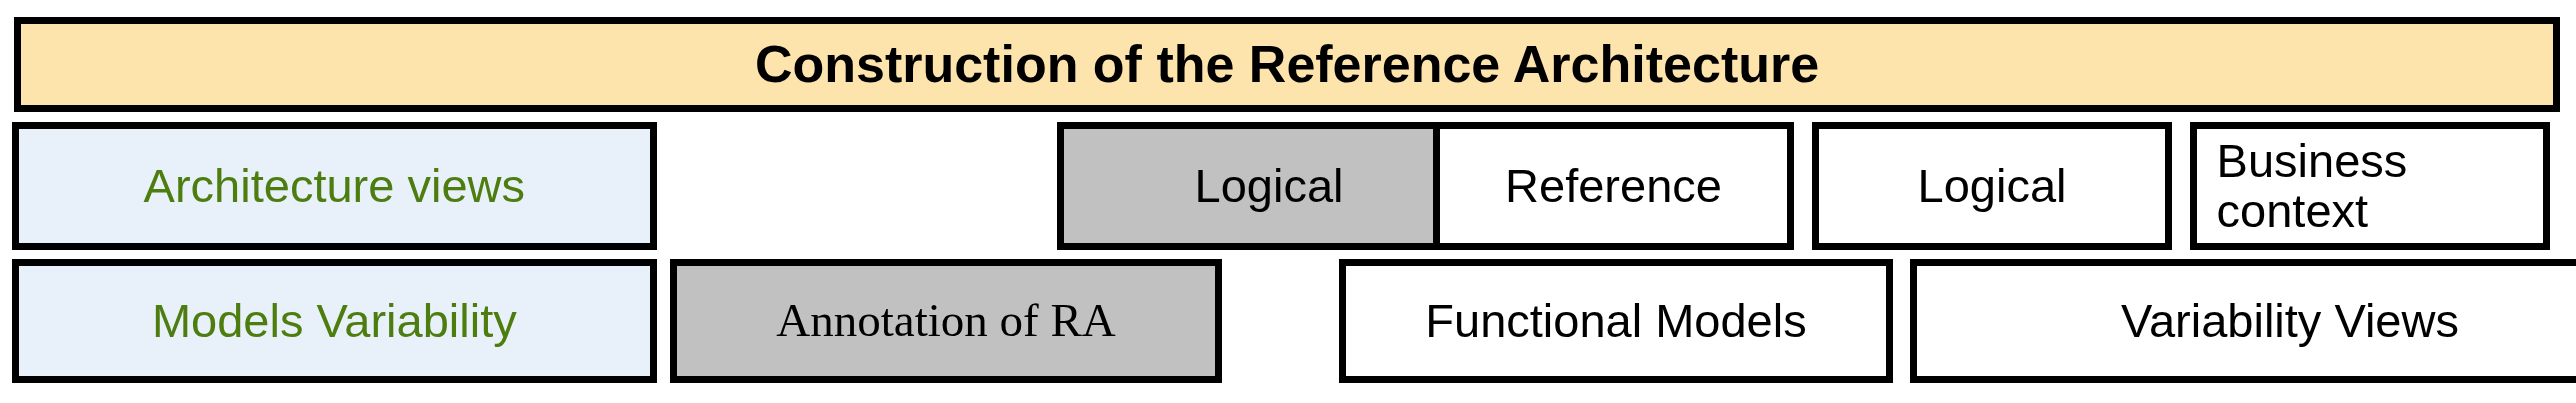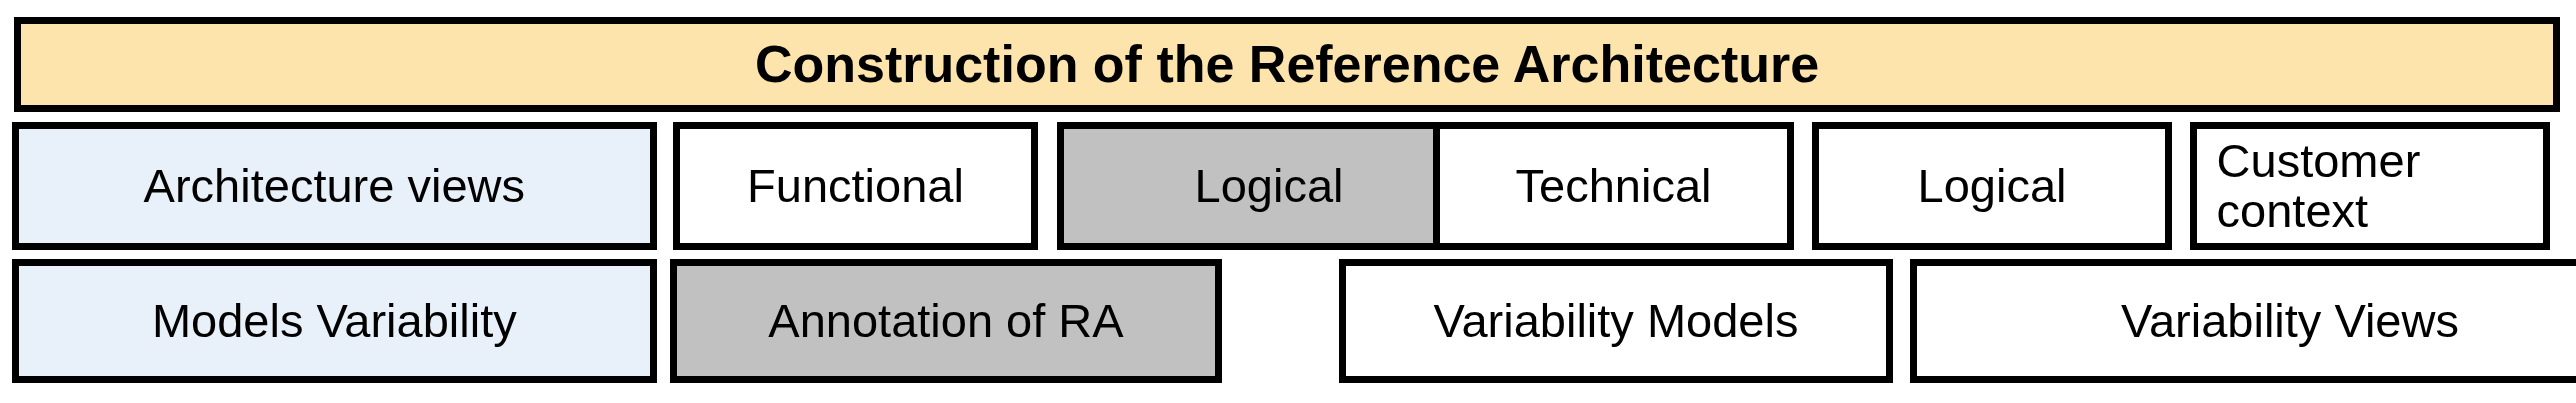--- a/index.html
+++ b/index.html
@@ -34,81 +34,78 @@
     width: 2546px;
     height: 95px;
     background: #FDE4AC;
     font-weight: 700;
     font-size: 52px;
   }
   .row2 { top: 122px; height: 128px; }
   .row3 { top: 259px; height: 124px; }
   .category {
     background: #E8F1F9;
-    color: #000000;
+    color: #4d7c0f;
   }
   .highlight {
     background: #C1C1C1;
   }
   
   #b-architecture-views { left: 11.8px;   width: 645px; }
   #b-functional         { left: 673px;  width: 365px; }
   #b-logical            { left: 1057px; width: 424px; }
   #b-technical          { left: 1433px; width: 361px; }
   #b-business           { left: 1812px; width: 360px; }
   #b-customer-context   { left: 2190px; width: 360px; padding: 0 19.6px; }
   
   #b-enable-variability { left: 11.8px;   width: 645px; }
-  #b-annotation-ra      { left: 670px;  width: 552px; }
+  #b-annotation-ra      { left: 670px;  width: 552px; font-family: Liberation Serif, serif; }
   #b-variability-models { left: 1339px; width: 554px; }
   #b-variability-views  { left: 1910px; width: 760px; }
 </style>
 </head>
 <body>
 
 <div class="canvas">
 
   <div class="box banner">
     <span>Construction of the Reference Architecture</span>
   </div>
 
   <div class="box row2 category" id="b-architecture-views">
     <span>Architecture views</span>
   </div>
 
-  <div class="box row2" id="b-functional">
-    <span>Functional</span>
-  </div>
 
   <div class="box row2 highlight" id="b-logical">
     <span>Logical</span>
   </div>
 
   <div class="box row2" id="b-technical">
-    <span>Technical</span>
+    <span>Reference</span>
   </div>
 
   <div class="box row2" id="b-business">
     <span>Logical</span>
   </div>
 
   <div class="box row2" id="b-customer-context">
-    <span>Customer context</span>
+    <span>Business context</span>
   </div>
 
   <div class="box row3 category" id="b-enable-variability">
     <span>Models Variability</span>
   </div>
 
   <div class="box row3 highlight" id="b-annotation-ra">
     <span>Annotation of RA</span>
   </div>
 
   <div class="box row3" id="b-variability-models">
-    <span>Variability Models</span>
+    <span>Functional Models</span>
   </div>
 
   <div class="box row3" id="b-variability-views">
     <span>Variability Views</span>
   </div>
 
 </div>
 
 
 </body></html>

